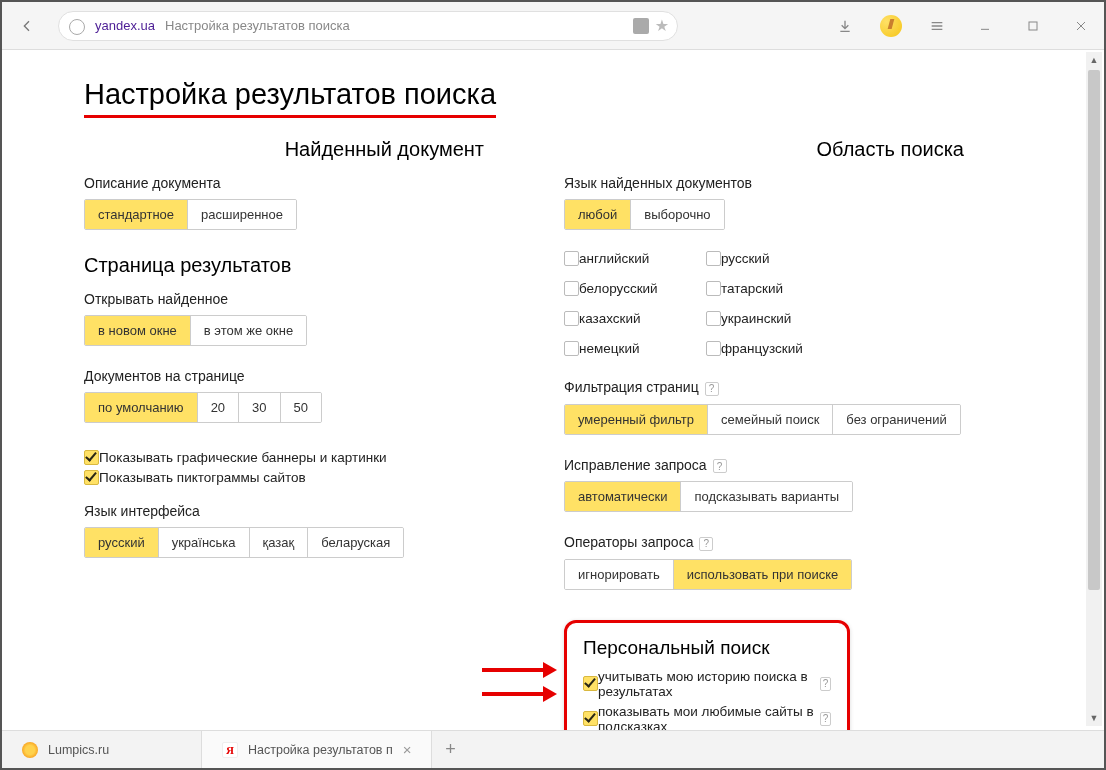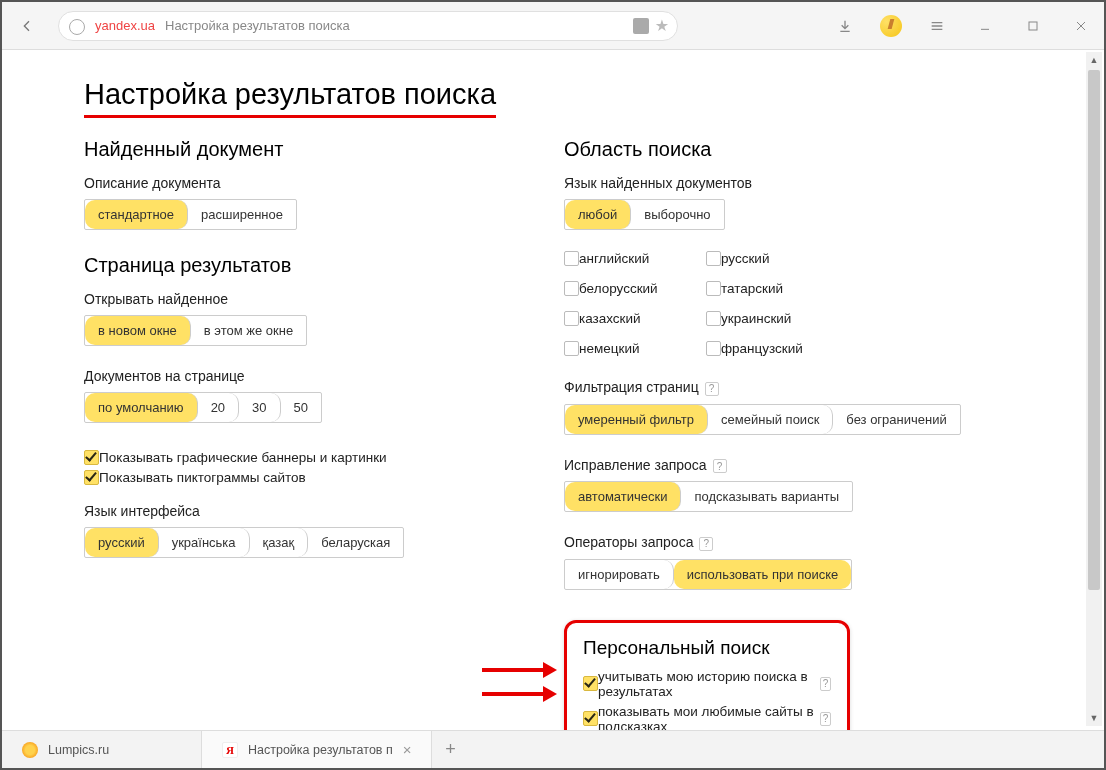--- a/index.html
+++ b/index.html
@@ -4,41 +4,41 @@
 <style>
 * { box-sizing: border-box; margin: 0; padding: 0; }
 body { font-family: Arial, sans-serif; background: #fff; width: 1106px; height: 770px; position: relative; overflow: hidden; border: 2px solid #555; }
 
 
 .chrome-top { height: 48px; background: #f5f5f5; border-bottom: 1px solid #ddd; display: flex; align-items: center; padding: 0 10px; gap: 16px; }
 .btn-icon { width: 30px; height: 30px; display: flex; align-items: center; justify-content: center; color: #888; cursor: pointer; }
 .btn-icon svg { width: 16px; height: 16px; }
 .url-pill { flex: 0 0 620px; height: 30px; background: #fff; border: 1px solid #e0e0e0; border-radius: 16px; display: flex; align-items: center; padding: 0 14px 0 36px; position: relative; color: #555; font-size: 13px; }
 .url-pill .world { position: absolute; left: 10px; top: 7px; width: 16px; height: 16px; border: 1.5px solid #aaa; border-radius: 50%; }
-.url-pill .domain { color: #ef4444; margin-right: 10px; }
+.url-pill .domain { color: #4c1d95; margin-right: 10px; }
 .url-pill .title { color: #888; }
 .url-right { position: absolute; right: 8px; display: flex; gap: 6px; align-items: center; }
 .lock-badge { width: 16px; height: 16px; background: #aaa; border-radius: 2px; }
 .star-o { color: #bbb; font-size: 16px; }
 .right-icons { display: flex; gap: 22px; align-items: center; margin-left: auto; }
 .right-icons .btn-icon { width: 26px; }
 .yellow-circle { width: 22px; height: 22px; border-radius: 50%; background: radial-gradient(circle at 30% 30%, #ffe066, #f5c518); position: relative; }
 .yellow-circle::after { content: ""; position: absolute; left: 9px; top: 4px; width: 4px; height: 10px; background: #c97f2e; transform: skewX(-15deg); }
 
 
 .page { position: absolute; left: 0; right: 20px; top: 48px; bottom: 38px; overflow: hidden; }
 .content { padding: 28px 22px 10px 82px; }
 h1 { font-size: 29px; font-weight: 400; display: inline-block; padding-bottom: 4px; border-bottom: 3px solid #e60000; margin-bottom: 20px; }
 .cols { display: flex; gap: 80px; }
 .col { flex: 0 0 400px; }
 h2 { font-size: 20px; font-weight: 400; margin: 8px 0 14px; }
-h2.tight { margin-top: 0; }
+h2.tight { margin-top: 0; text-align: right; }
 .label { font-size: 14px; margin: 6px 0 8px; color: #222; }
 .seg { display: inline-flex; border: 1px solid #ccc; border-radius: 2px; overflow: hidden; margin-bottom: 16px; }
-.seg .opt { padding: 7px 13px; font-size: 13px; background: #fff; border-right: 1px solid #ccc; cursor: pointer; color: #333; white-space: nowrap; border-radius: 10px; }
+.seg .opt { padding: 7px 13px; font-size: 13px; background: #fff; border-right: 1px solid #ccc; cursor: pointer; color: #333; white-space: nowrap; }
 .seg .opt:last-child { border-right: none; }
 .seg .opt.sel { background: #ffe165; }
 .cbrow { display: flex; align-items: center; font-size: 13.5px; margin: 5px 0; color: #222; }
 .cb { width: 15px; height: 15px; border: 1px solid #bbb; border-radius: 2px; background: #fff; flex-shrink: 0; position: relative; }
 .cb.yellow { background: #ffe165; border-color: #d9b83f; }
 .cb.checked::after { content: ""; position: absolute; left: 2.5px; top: -1px; width: 4px; height: 9px; border: solid #2a2615; border-width: 0 2px 2px 0; transform: rotate(40deg); }
 .help-q { display: inline-flex; width: 14px; height: 14px; border: 1px solid #ccc; border-radius: 2px; align-items: center; justify-content: center; font-size: 10px; color: #999; margin-left: 2px; }
 .lang-grid { display: grid; grid-template-columns: 130px 130px; gap: 5px 12px; margin-bottom: 18px; }
 
 

